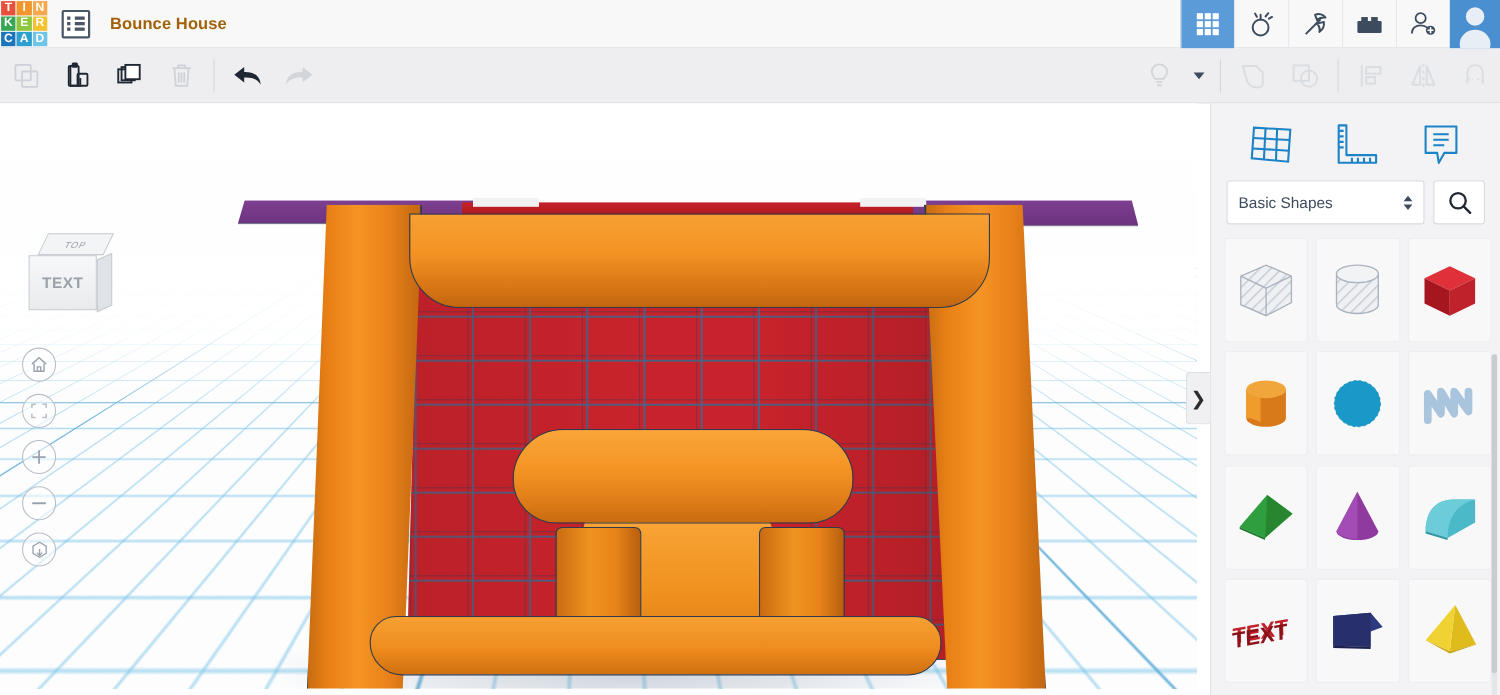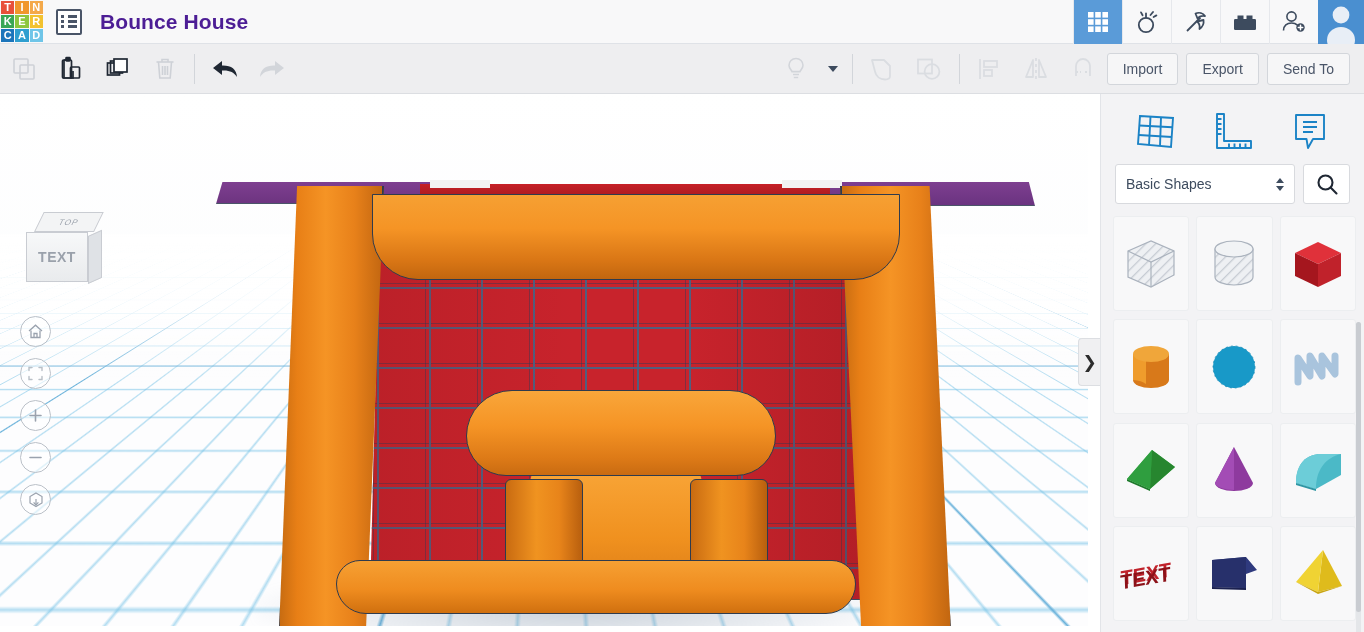--- a/index.html
+++ b/index.html
@@ -34,21 +34,21 @@
   }
   .doclist-icon i {
     display:block; height:3px; background:#4a5568; margin-left:7px;
     position:relative;
   }
   .doclist-icon i::before{
     content:""; position:absolute; left:-7px; top:0;
     width:3px; height:3px; background:#4a5568;
   }
   .doc-title {
-    margin-left:18px; font-size:21px; font-weight:bold; color:#4c1d95;
+    margin-left:18px; font-size:15px; font-weight:bold; color:#a16207;
     letter-spacing:.1px;
   }
   .header-right { margin-left:auto; display:flex; align-items:center; height:44px; }
   .hicon {
     width:49px; height:44px; display:flex; align-items:center; justify-content:center;
     border-left:1px solid #e6e8ec; cursor:pointer;
   }
   .hicon.active { background:#5a9bd8; }
   .hicon svg { display:block; }
   .avatar-wrap {
@@ -434,25 +434,20 @@
         </svg>
       </div>
       <div class="tbtn dis">
         <svg width="26" height="26" viewBox="0 0 26 26" fill="none" stroke="#b3bac4" stroke-width="1.8">
           <path d="M6 20 V10 a7 7 0 0 1 14 0 v10"></path>
           <path d="M6 16 h5 M15 16 h5" stroke-dasharray="2 2"></path>
         </svg>
       </div>
     </div>
 
-    <div class="topbtns">
-      <button class="topbtn">Import</button>
-      <button class="topbtn">Export</button>
-      <button class="topbtn">Send To</button>
-    </div>
   </div>
 
   <div class="viewport">
     <div class="sky"></div>
     <div class="ground-wrap">
       <div class="ground"></div>
     </div>
     <div class="ground-fade"></div>
 
     <div class="model">

